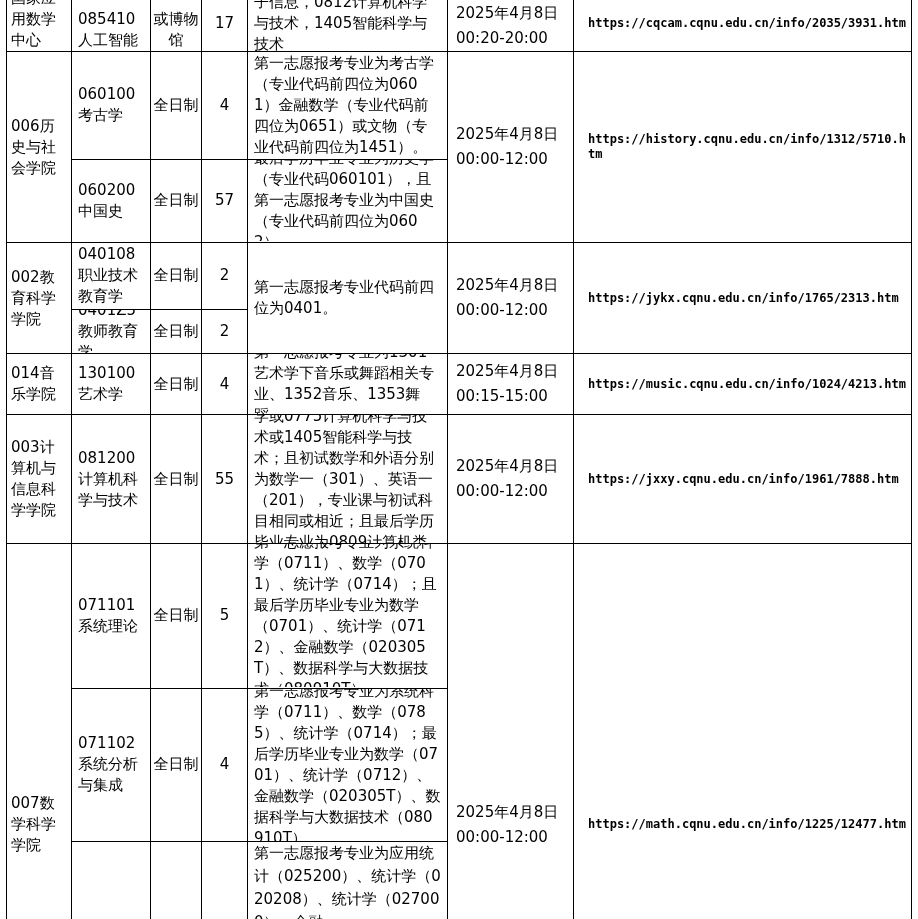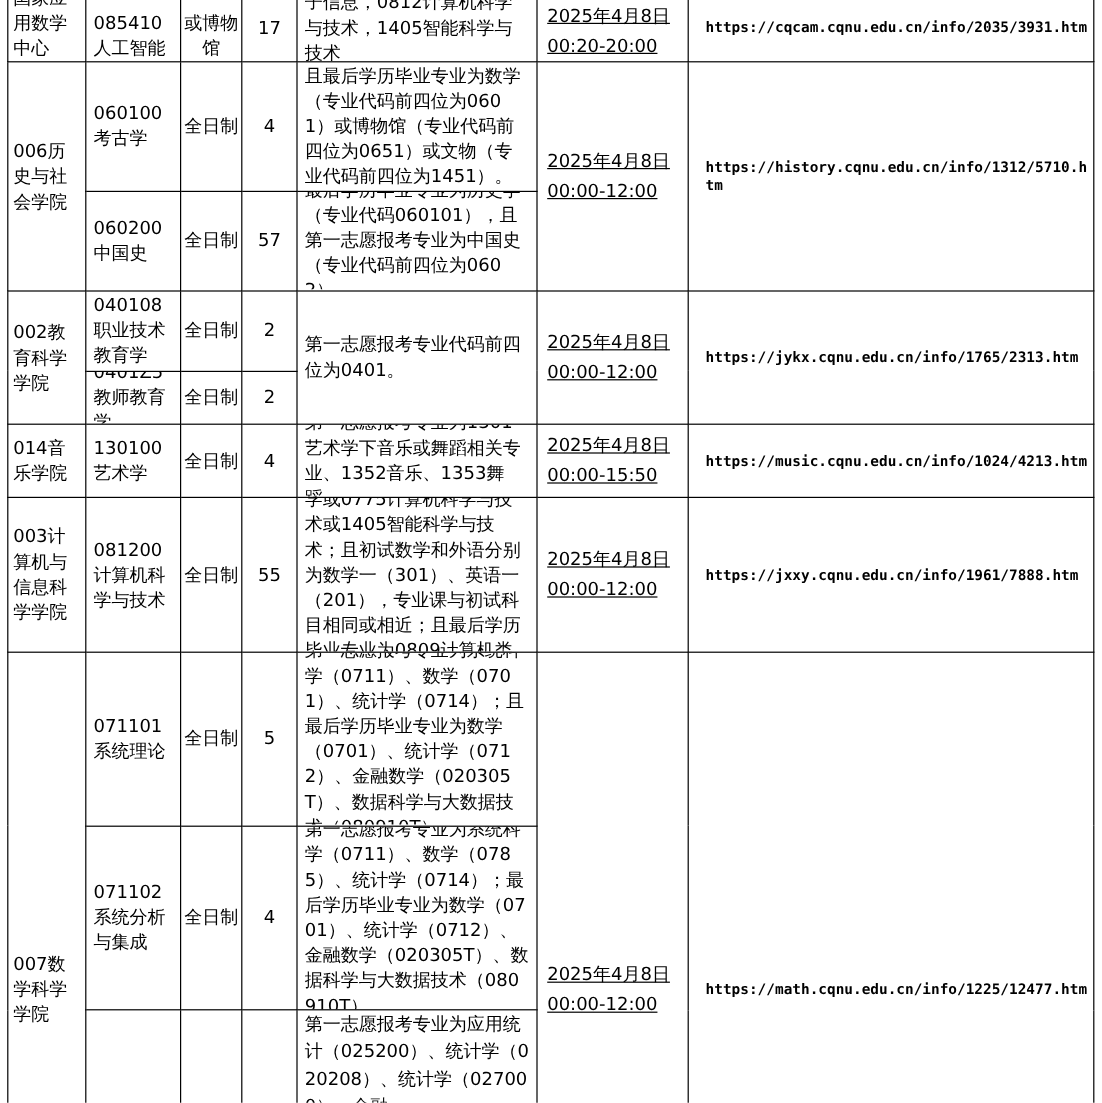--- a/index.html
+++ b/index.html
@@ -12,21 +12,21 @@
   .bot{justify-content:flex-end;}
   .topal{justify-content:flex-start;padding-top:3px;}
   .txt{font-size:15px;line-height:21px;word-break:break-all;}
   .c-college{padding:0 4px;font-size:15px;}
   .c-major{padding:0 6px;font-size:15px;}
   .c-mode{text-align:center;padding:0 2px;}
   .c-quota{text-align:center;}
   .c-req{padding:0 6px;}
   .c-req .txt{line-height:21px;}
   .c-time{padding-left:8px;}
-  .c-time .txt{line-height:25px;font-size:15px;text-decoration:underline;}
+  .c-time .txt{line-height:25px;font-size:15px;}
   .c-url{padding-left:14px;}
   .c-url .txt{font-family:"DejaVu Sans Mono",monospace;font-size:12px;line-height:15px;word-break:break-all;font-weight:bold;}
 </style>
 </head>
 <body>
 
 <div class="sheet">
   <table class="adm">
     <colgroup>
       <col style="width:65px">
@@ -94,21 +94,21 @@
               <div class="txt">全日制</div>
             </div>
           </td>
       <td>
             <div class="cw mid c-quota" style="height:106px">
               <div class="txt">4</div>
             </div>
           </td>
       <td>
             <div class="cw mid c-req" style="height:106px">
-              <div class="txt">且最后学历毕业专业为数学（专业代码前四位为0601）或博物馆（专业代码前四位为0651）或文物（专业代码前四位为1451）。</div>
+              <div class="txt">第一志愿报考专业为考古学（专业代码前四位为0601）金融数学（专业代码前四位为0651）或文物（专业代码前四位为1451）。</div>
             </div>
           </td>
       <td rowspan="2">
             <div class="cw mid c-time" style="height:190px">
               <div class="txt">2025年4月8日</div>
               <div class="txt">00:00-12:00</div>
             </div>
           </td>
       <td rowspan="2">
             <div class="cw mid c-url" style="height:190px">
@@ -217,21 +217,21 @@
             </div>
           </td>
       <td>
             <div class="cw mid c-req" style="height:60px">
               <div class="txt">第一志愿报考专业为1301艺术学下音乐或舞蹈相关专业、1352音乐、1353舞蹈。</div>
             </div>
           </td>
       <td>
             <div class="cw mid c-time" style="height:60px">
               <div class="txt">2025年4月8日</div>
-              <div class="txt">00:00-15:50</div>
+              <div class="txt">00:15-15:00</div>
             </div>
           </td>
       <td>
             <div class="cw mid c-url" style="height:60px">
               <div class="txt">https://music.cqnu.edu.cn/info/1024/4213.htm</div>
             </div>
           </td>
     </tr>
 
     <tr>

